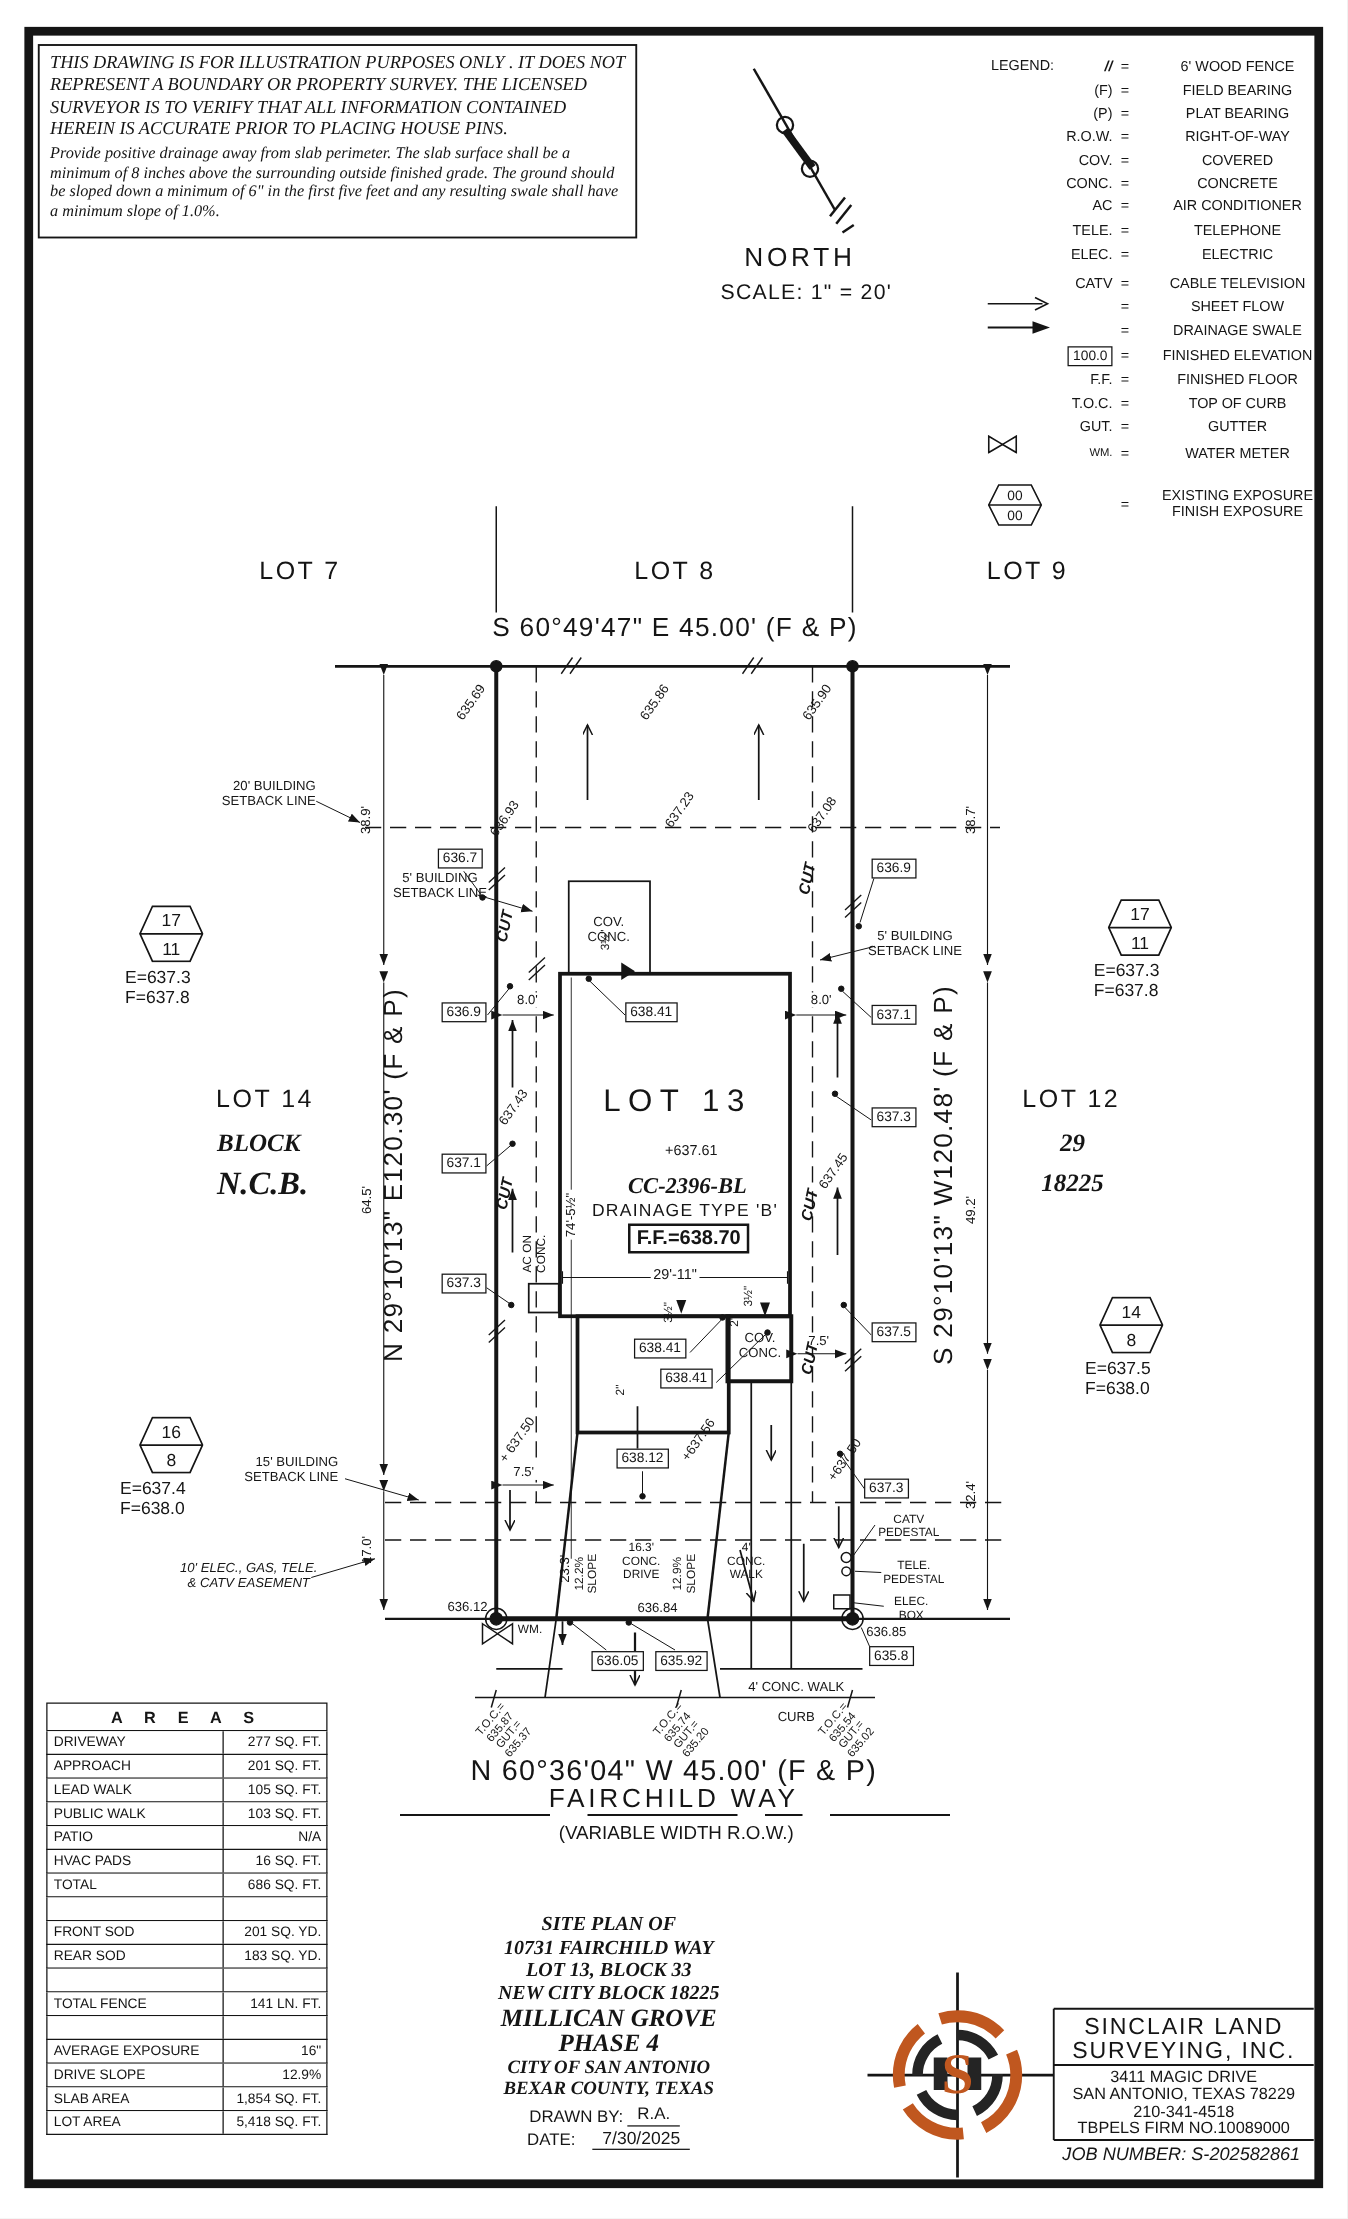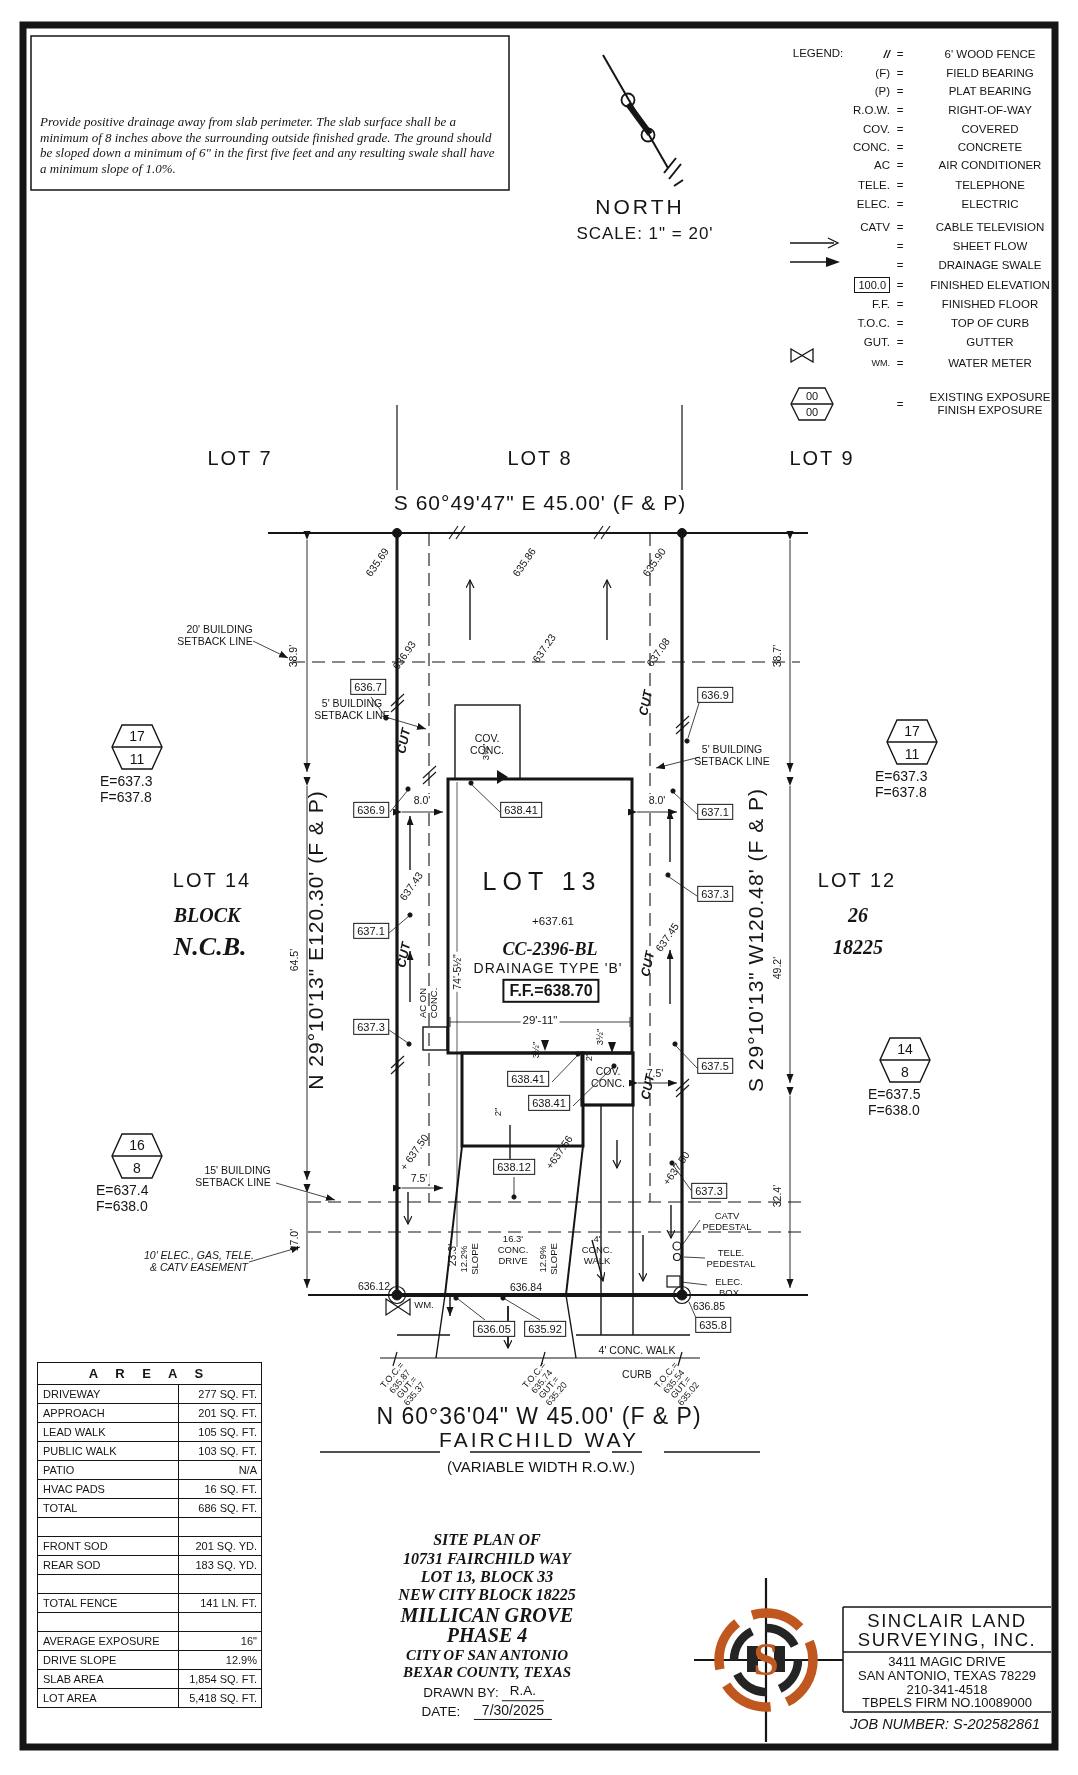--- a/index.html
+++ b/index.html
@@ -239,20 +239,21 @@
       <line x1="766" y1="1578" x2="766" y2="1742" stroke-width="2.2"></line>
       <line x1="694" y1="1660" x2="843" y2="1660" stroke-width="2.2"></line>
       <circle cx="766" cy="1660" r="47" stroke="#c0571f" stroke-width="9.5" stroke-dasharray="52 17"></circle>
       <circle cx="766" cy="1660" r="32" stroke="#242424" stroke-width="8.5" stroke-dasharray="36 14"></circle>
       <rect x="747" y="1646" width="11" height="26" fill="#242424" stroke="none"></rect>
       <rect x="774" y="1646" width="11" height="26" fill="#242424" stroke="none"></rect>
     </g>
   </g>
 </svg>
 
+<div class="disc" style="left:40px;top:42px;width:462px;font-size:14.6px;line-height:1.22;">THIS DRAWING IS FOR ILLUSTRATION PURPOSES ONLY . IT DOES NOT REPRESENT A BOUNDARY OR PROPERTY SURVEY. THE LICENSED SURVEYOR IS TO VERIFY THAT ALL INFORMATION CONTAINED HEREIN IS ACCURATE PRIOR TO PLACING HOUSE PINS.</div>
 <div class="disc" style="left:40px;top:114px;width:462px;font-size:13px;line-height:1.2;">Provide positive drainage away from slab perimeter. The slab surface shall be a minimum of 8 inches above the surrounding outside finished grade. The ground should be sloped down a minimum of 6" in the first five feet and any resulting swale shall have a minimum slope of 1.0%.</div>
 
 <div class="c" style="left:640px;top:207px;font-size:21px;letter-spacing:3px;">NORTH</div>
 <div class="c" style="left:645px;top:234px;font-size:17px;letter-spacing:1px;">SCALE: 1" = 20'</div>
 
 <div class="c" style="left:818px;top:54px;font-size:11.5px;">LEGEND:</div>
 <div class="lrow" style="left:790px;top:45px;">
       <span class="lsym" style="font-style:italic;font-weight:bold">//</span>
       <span class="leq">=</span>
       <span class="ltxt">6' WOOD FENCE</span>
@@ -365,21 +366,21 @@
 
 <div class="c big" style="left:240px;top:458px;">LOT 7</div>
 <div class="c big" style="left:540px;top:458px;">LOT 8</div>
 <div class="c big" style="left:822px;top:458px;">LOT 9</div>
 <div class="c bear" style="left:540px;top:503px;">S 60°49'47" E 45.00' (F &amp; P)</div>
 
 <div class="c big" style="left:212px;top:880px;">LOT 14</div>
 <div class="tb" style="left:207px;top:915px;font-size:20px;font-style:italic;">BLOCK</div>
 <div class="tb" style="left:210px;top:947px;font-size:26px;">N.C.B.</div>
 <div class="c big" style="left:857px;top:880px;">LOT 12</div>
-<div class="tb" style="left:858px;top:915px;font-size:20px;">26</div>
+<div class="tb" style="left:858px;top:915px;font-size:20px;">29</div>
 <div class="tb" style="left:858px;top:947px;font-size:20px;">18225</div>
 
 <div class="c v bear" style="left:316px;top:940px;">N 29°10'13" E120.30' (F &amp; P)</div>
 <div class="c v bear" style="left:756px;top:940px;">S 29°10'13" W120.48' (F &amp; P)</div>
 
 <div class="c" style="left:542px;top:881px;font-size:25px;letter-spacing:6px;">LOT 13</div>
 <div class="c sm" style="left:553px;top:922px;font-size:11.5px;">+637.61</div>
 <div class="tb" style="left:550px;top:949px;font-size:18px;">CC-2396-BL</div>
 <div class="c" style="left:548px;top:968px;font-size:14px;letter-spacing:1px;">DRAINAGE TYPE 'B'</div>
 <div class="c ffbox" style="left:551px;top:991px;">F.F.=638.70</div>

